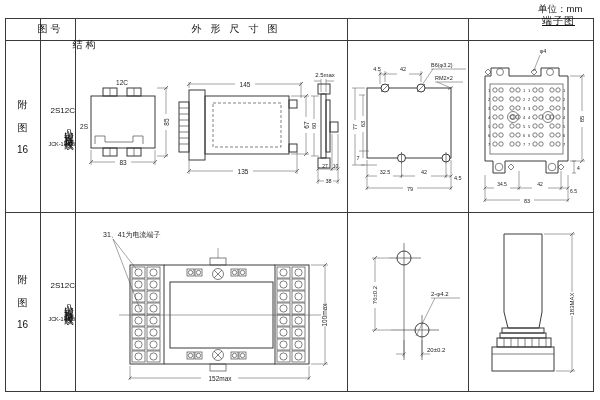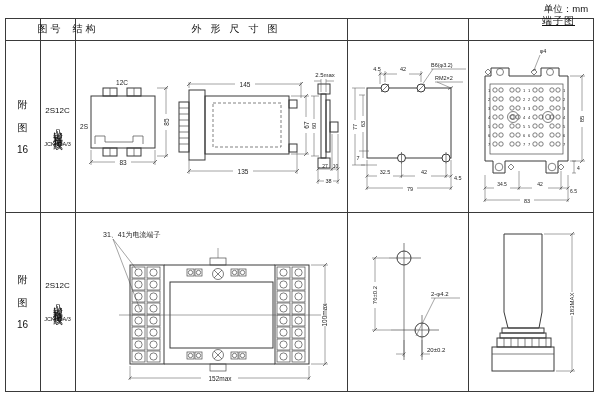--- a/index.html
+++ b/index.html
@@ -2,24 +2,24 @@
 <html><head>
 <meta charset="utf-8">
 <style>
   html,body{margin:0;padding:0;background:#fff;}
   .page{position:relative;width:600px;height:400px;background:#fff;overflow:hidden;
         font-family:"Liberation Sans","DejaVu Sans",sans-serif;color:#1c1c1c;}
   .vline{position:absolute;width:1px;background:#3a3a3a;}
   .hline{position:absolute;height:1px;background:#3a3a3a;}
   .hdr{position:absolute;display:flex;align-items:center;justify-content:center;
        font-size:10px;color:#111;padding-left:28px;}
-  .unit{position:absolute;top:3px;left:538px;width:56px;font-size:9.5px;text-align:center;color:#111;}
+  .unit{position:absolute;top:3px;left:538px;width:56px;font-size:9.5px;text-align:left;color:#111;}
   .figcol{position:absolute;display:flex;flex-direction:column;align-items:center;
           justify-content:center;gap:9px;font-size:10px;color:#111;}
-  .structcol{position:absolute;display:flex;flex-direction:column;align-items:center;
+  .structcol{position:absolute;display:flex;flex-direction:column;align-items:flex-end;
              justify-content:center;gap:6px;color:#111;}
   .model{font-size:8px;}
   .vert{writing-mode:vertical-rl;text-orientation:upright;font-size:9.5px;letter-spacing:2px;}
   .relay{font-size:5.5px;}
   svg{position:absolute;overflow:visible;}
   .ln{stroke:#3a3a3a;stroke-width:1;fill:none;}
   .lf{stroke:#3a3a3a;stroke-width:1;fill:#fff;}
   .tn{stroke:#4a4a4a;stroke-width:0.7;fill:none;}
   .dm{stroke:#5a5a5a;stroke-width:0.55;fill:none;}
   .dsh{stroke:#4a4a4a;stroke-width:0.7;fill:none;stroke-dasharray:3 2;}
@@ -47,21 +47,21 @@
   <div class="hline" style="left:5px;top:212px;width:589px;"></div>
   <div class="hline" style="left:5px;top:391px;width:589px;"></div>
   <div class="vline" style="left:5px;top:18px;height:374px;"></div>
   <div class="vline" style="left:40px;top:18px;height:374px;"></div>
   <div class="vline" style="left:75px;top:18px;height:374px;"></div>
   <div class="vline" style="left:347px;top:18px;height:374px;"></div>
   <div class="vline" style="left:468px;top:18px;height:374px;"></div>
   <div class="vline" style="left:593px;top:18px;height:374px;"></div>
 
   <div class="hdr" style="left:5px;top:18px;width:35px;height:22px;letter-spacing:3px;">图号</div>
-  <div class="hdr" style="left:40px;top:18px;width:35px;height:22px;letter-spacing:3px;">结构</div>
+  <div class="hdr" style="left:40px;top:34px;width:35px;height:22px;letter-spacing:3px;">结构</div>
   <div class="hdr" style="left:75px;top:18px;width:272px;height:22px;letter-spacing:9px;text-align:right;">外形尺寸图</div>
   <div class="hdr" style="left:468px;top:10px;width:125px;height:22px;letter-spacing:1px;text-decoration:underline;">端子图</div>
 
   <div class="figcol" style="left:5px;top:40px;width:35px;height:172px;">
     <span>附</span>
     <span>图</span>
     <span>16</span>
   </div>
   <div class="structcol" style="left:40px;top:40px;width:35px;height:172px;">
     <span class="model">2S12C</span>

